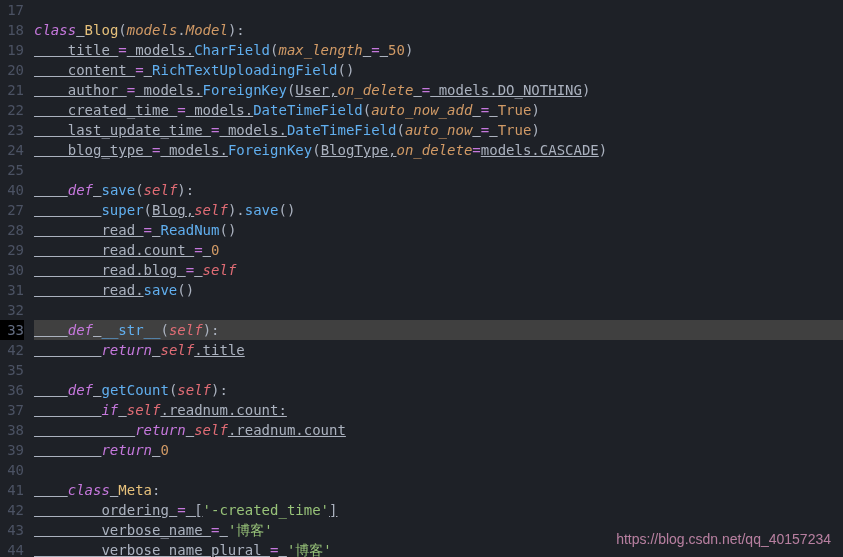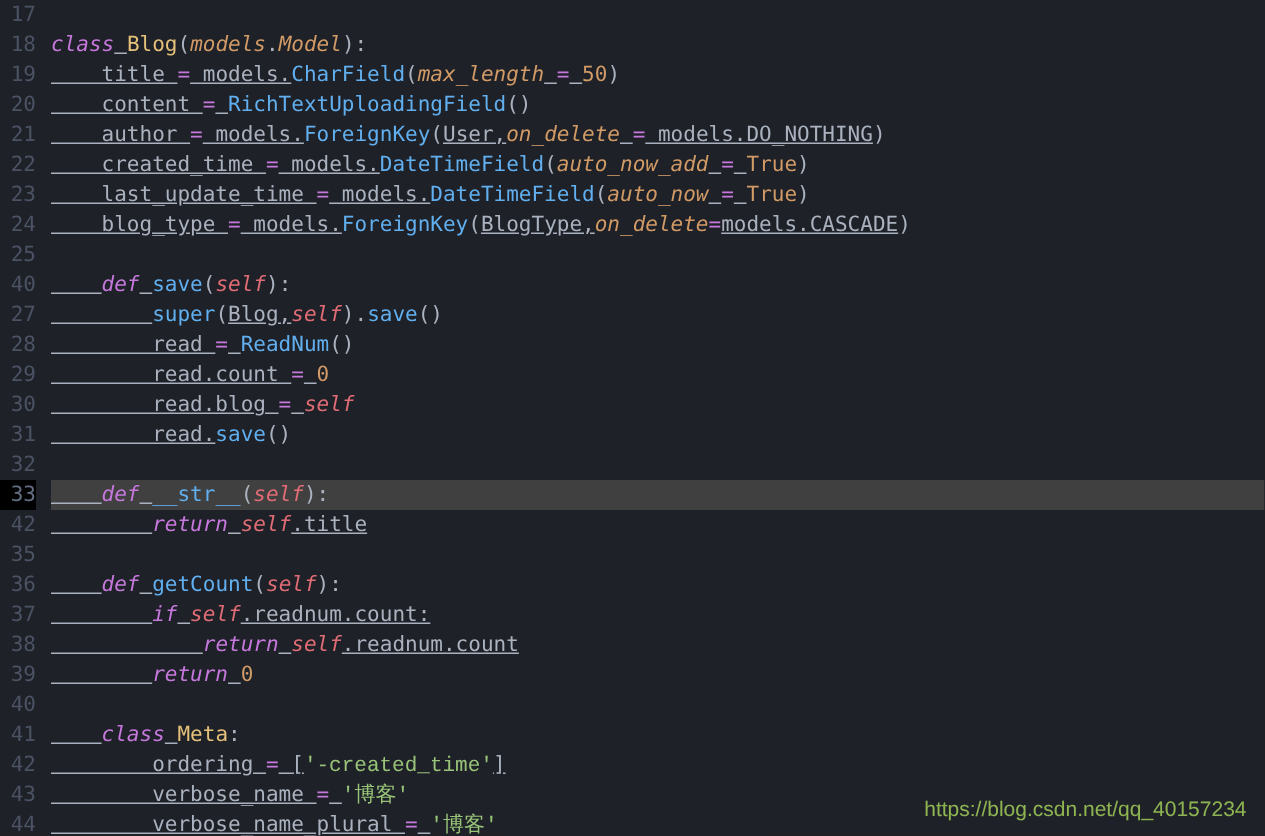--- a/index.html
+++ b/index.html
@@ -30,28 +30,28 @@
   .line { height: 20px; }
   .line.hl { background: #404040; }
   .kw { color: #c678dd; font-style: italic; }
   .cls { color: #e5c07b; }
   .fn { color: #61afef; }
   .self { color: #e06c75; font-style: italic; }
   .param { color: #d19a66; font-style: italic; }
   .op { color: #c678dd; }
   .num { color: #d19a66; }
   .const { color: #d19a66; }
-  .str { color: #98c379; font-family: Liberation Mono, monospace; }
+  .str { color: #98c379; }
   .pl { color: #abb2bf; text-decoration: underline; }
   .pn { color: #abb2bf; }
   .watermark {
     position: absolute;
     right: 12px;
     bottom: 8px;
-    color: #bef264;
+    color: #f9a8d4;
     font-size: 14px;
     font-family: Arial, sans-serif;
     opacity: 0.7;
   }
 </style>
 </head>
 <body>
 
 <div class="editor">
   <div class="gutter">

